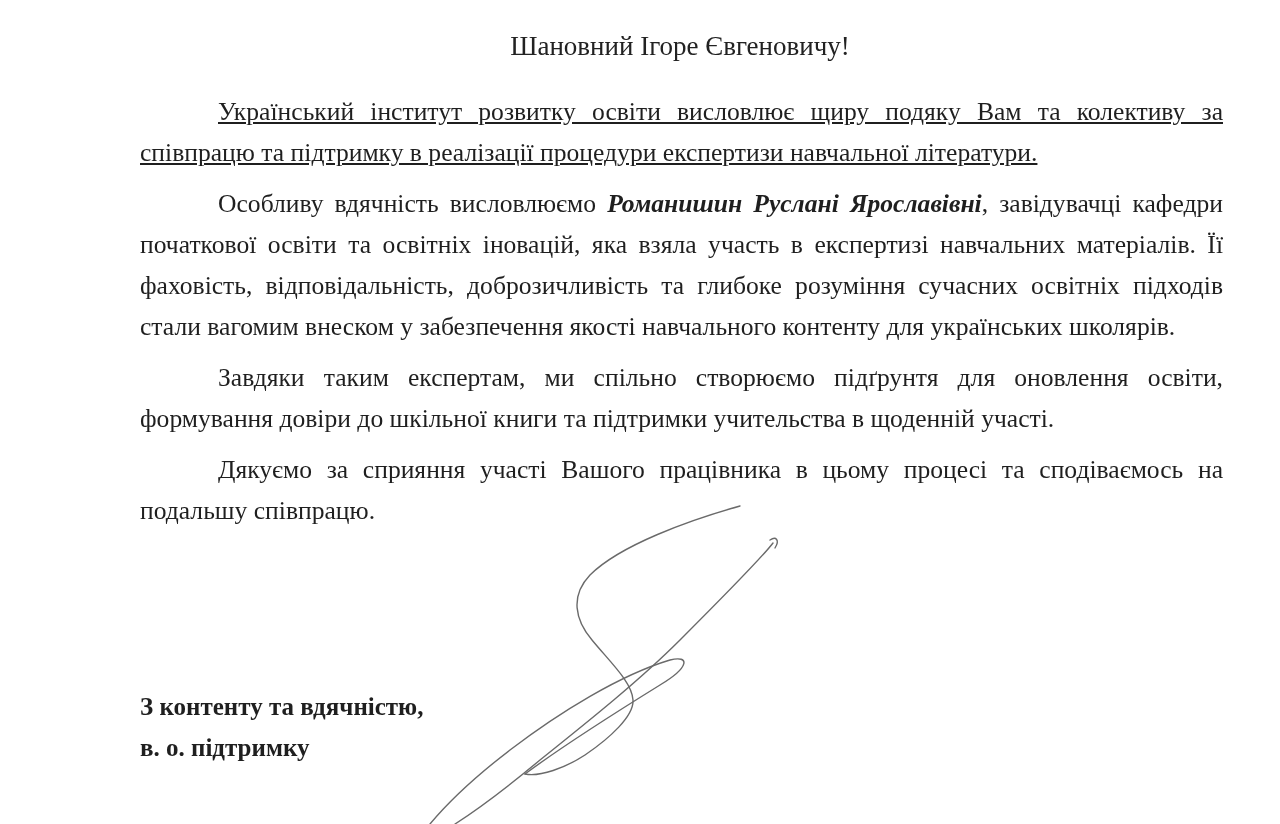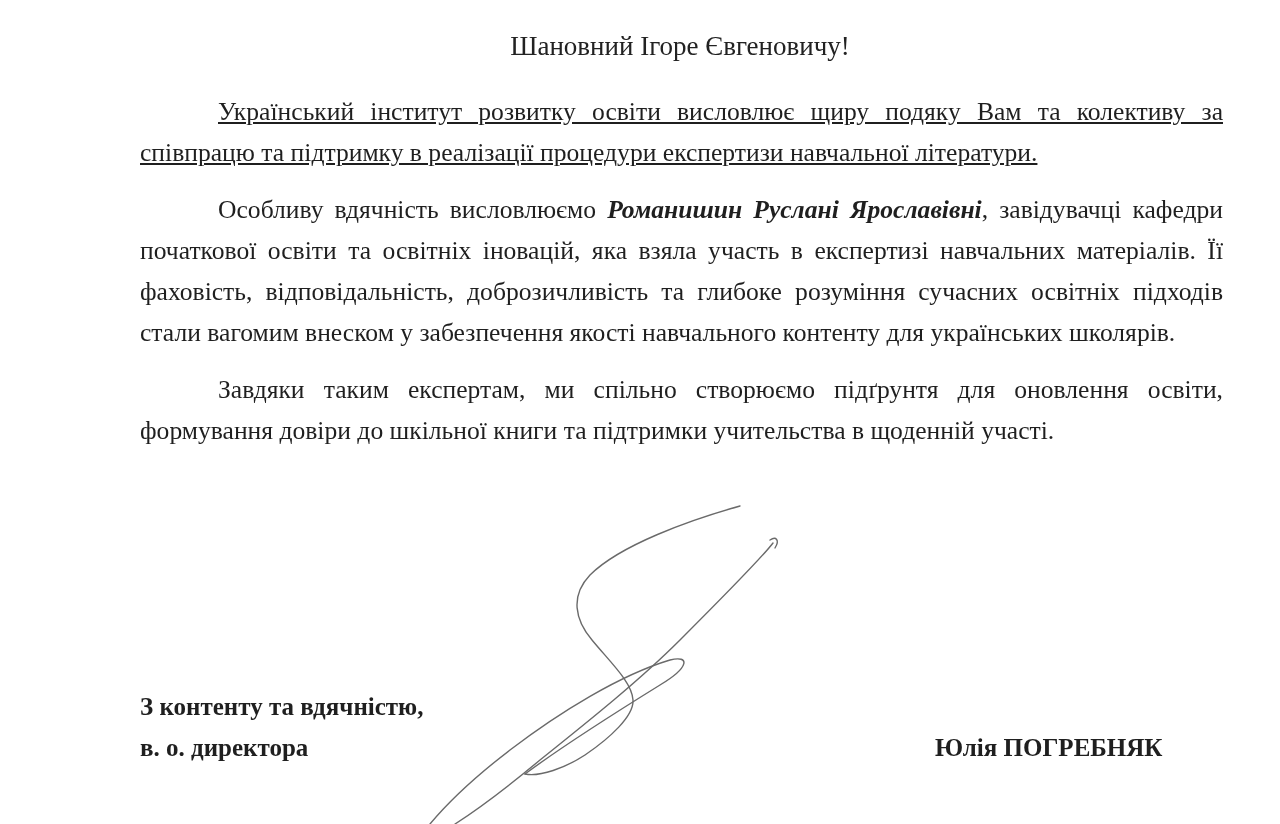--- a/index.html
+++ b/index.html
@@ -40,21 +40,21 @@
       line-height: 41px;
       text-align: justify;
       color: #1f1f1f;
     }
     .body-text p {
       margin: 0;
       text-indent: 78px;
       text-align: justify;
     }
     .body-text p.p1 { margin-bottom: 0; text-decoration: underline; }
-    .body-text p + p { margin-top: 16px; }
+    .body-text p + p { margin-top: 10px; }
     .emph {
       font-weight: bold;
       font-style: italic;
     }
     .closing {
       position: absolute;
       left: 140px;
       top: 686px;
       font-size: 25px;
       line-height: 41px;
@@ -87,28 +87,28 @@
 
   <div class="salutation">Шановний Ігоре Євгеновичу!</div>
 
   <div class="body-text">
     <p class="p1">Український інститут розвитку освіти висловлює щиру подяку Вам та колективу за співпрацю та підтримку в реалізації процедури експертизи навчальної літератури.</p>
 
     <p><span>Особливу вдячність висловлюємо </span><span class="emph">Романишин Руслані Ярославівні</span><span>, завідувачці кафедри початкової освіти та освітніх іновацій, яка взяла участь в експертизі навчальних матеріалів. Її фаховість, відповідальність, доброзичливість та глибоке розуміння сучасних освітніх підходів стали вагомим внеском у забезпечення якості навчального контенту для українських школярів.</span></p>
 
     <p>Завдяки таким експертам, ми спільно створюємо підґрунтя для оновлення освіти, формування довіри до шкільної книги та підтримки учительства в щоденній участі.</p>
 
+    <p>Дякуємо за сприяння участі Вашого працівника в цьому процесі та сподіваємось на подальшу співпрацю.</p>
   </div>
 
   <div class="closing">
     <div>З контенту та вдячністю,</div>
-    <div>в. о. директора</div>
+    <div>в. о. підтримку</div>
   </div>
 
-  <div class="signer-name">Юлія ПОГРЕБНЯК</div>
 
   <svg class="signature" viewBox="0 0 1280 824" xmlns="http://www.w3.org/2000/svg">
     <g fill="none" stroke="#6a6a6a" stroke-width="1.4" stroke-linecap="round" stroke-linejoin="round">
 
       <path d="M740 506 C 690 520, 620 545, 590 575 C 570 596, 575 620, 592 640 C 610 662, 632 682, 633 700 C 634 716, 610 738, 585 755 C 565 768, 540 777, 525 774"></path>
 
       <path d="M773 543 C 760 560, 720 600, 680 640 C 640 680, 590 720, 540 760 C 510 785, 480 808, 455 824"></path>
 
       <path d="M525 774 C 560 748, 610 716, 660 685 C 690 667, 690 655, 670 660 C 620 675, 560 712, 510 750 C 480 773, 450 800, 430 824"></path>
 

